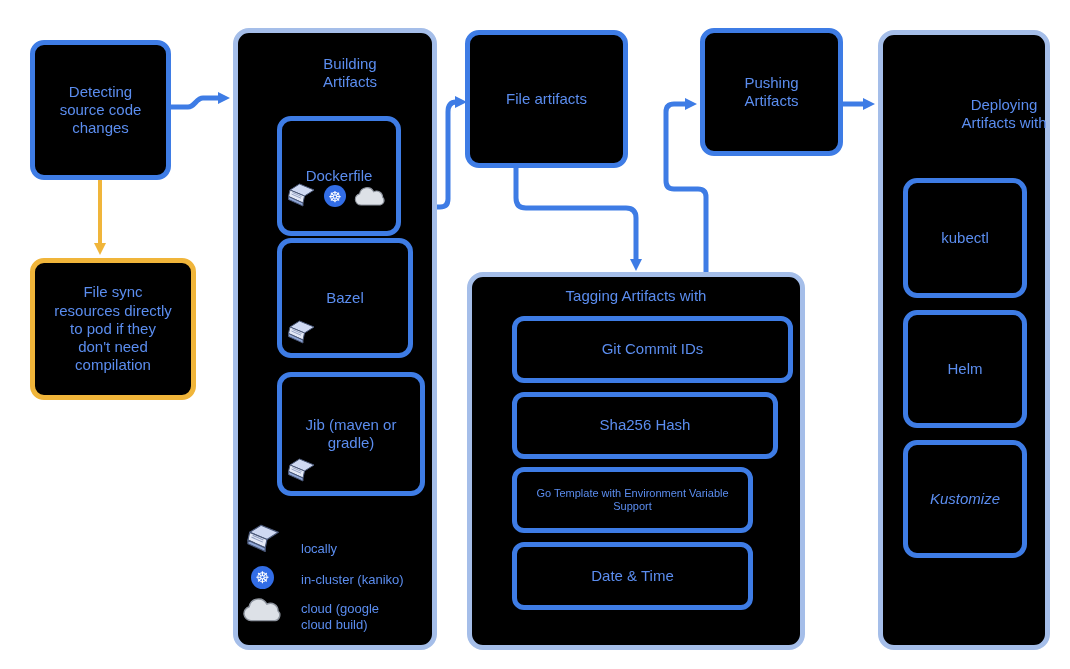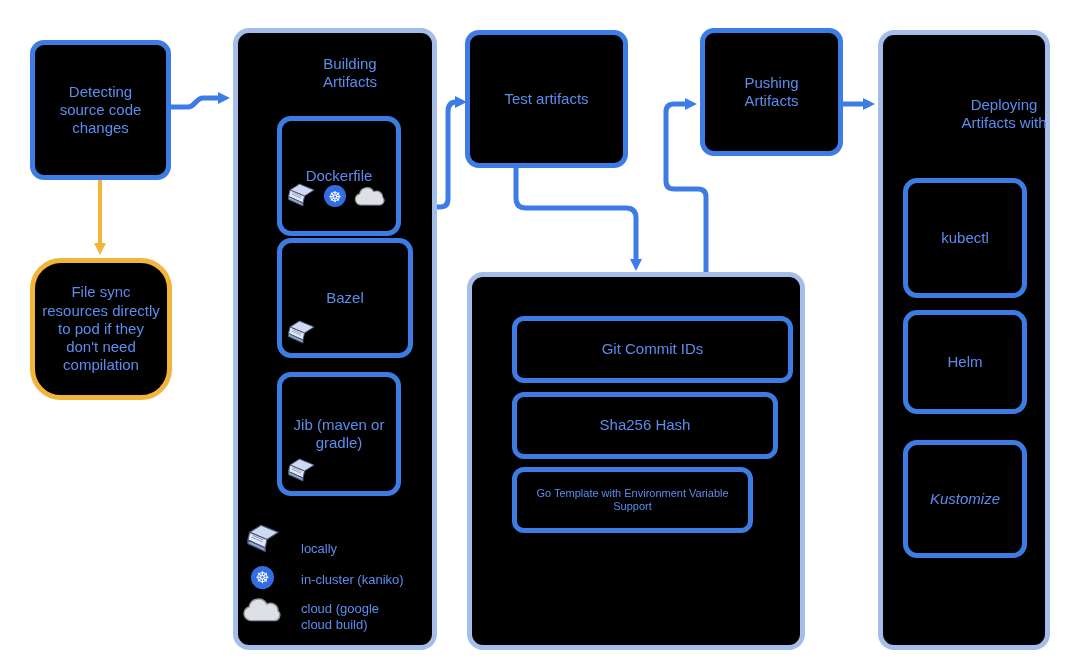--- a/index.html
+++ b/index.html
@@ -47,21 +47,21 @@
     <path d="M433,207 H440 Q448,207 448,199 V112 Q448,102 456,102" fill="none" stroke="#3e7ce5" stroke-width="5" stroke-linecap="round" marker-end="url(#ah)"></path>
     <path d="M516,168 V198 Q516,208 526,208 H626 Q636,208 636,218 V260" fill="none" stroke="#3e7ce5" stroke-width="5" stroke-linecap="round" marker-end="url(#ah)"></path>
     <path d="M706,276 V197 Q706,189 698,189 H674 Q666,189 666,181 V112 Q666,104 674,104 H686" fill="none" stroke="#3e7ce5" stroke-width="5" stroke-linecap="round" marker-end="url(#ah)"></path>
     <path d="M840,104 H864" fill="none" stroke="#3e7ce5" stroke-width="5" stroke-linecap="round" marker-end="url(#ah)"></path>
   </svg>
 
   <div class="node box" style="left:30px;top:40px;width:141px;height:140px;">
     <div class="lbl" style="max-width:104px;">Detecting source code changes</div>
   </div>
 
-  <div class="node box yellow" style="left:30px;top:258px;width:142px;height:142px;border-radius:31px;">
+  <div class="node box yellow" style="left:30px;top:258px;width:166px;height:142px;">
     <div class="lbl" style="max-width:120px;">File sync resources directly to pod if they don't need compilation</div>
   </div>
 
   <div class="node container" style="left:233px;top:28px;width:204px;height:622px;"></div>
   <div class="title" style="left:233px;top:55px;width:204px;padding-left:15px;">
     <span style="display:inline-block;max-width:80px;">Building Artifacts</span>
   </div>
 
   <div class="node box" style="left:277px;top:104px;width:124px;height:120px;margin-top:12px;">
     <div class="lbl">Dockerfile</div>
@@ -86,21 +86,21 @@
   <div class="icon-row" style="left:287px;top:320px;">
     <svg width="30" height="26" viewBox="0 0 30 26">
       <polygon points="12.5,1 27,7 17.5,13 3,7" fill="#cfd9f2" stroke="#4a5878" stroke-width="1" stroke-linejoin="round"></polygon>
       <polygon points="3,7 17.5,13 16,20 1.5,13.5" fill="#e4e9f6" stroke="#4a5878" stroke-width="1" stroke-linejoin="round"></polygon>
       <line x1="5.5" y1="9.5" x2="14.5" y2="13.5" stroke="#8d9cc0" stroke-width="0.9"></line>
       <line x1="4.5" y1="11" x2="14" y2="15.2" stroke="#8d9cc0" stroke-width="0.9"></line>
       <polygon points="1.5,13.5 16,20 16,23 1.5,16.5" fill="#8fa6d6" stroke="#4a5878" stroke-width="1" stroke-linejoin="round"></polygon>
     </svg>
   </div>
 
-  <div class="node box" style="left:277px;top:372px;width:124px;height:124px;text-decoration:underline;">
+  <div class="node box" style="left:277px;top:372px;width:148px;height:124px;text-decoration:underline;">
     <div class="lbl" style="max-width:92px;">Jib (maven or gradle)</div>
   </div>
   <div class="icon-row" style="left:287px;top:458px;">
     <svg width="30" height="26" viewBox="0 0 30 26">
       <polygon points="12.5,1 27,7 17.5,13 3,7" fill="#cfd9f2" stroke="#4a5878" stroke-width="1" stroke-linejoin="round"></polygon>
       <polygon points="3,7 17.5,13 16,20 1.5,13.5" fill="#e4e9f6" stroke="#4a5878" stroke-width="1" stroke-linejoin="round"></polygon>
       <line x1="5.5" y1="9.5" x2="14.5" y2="13.5" stroke="#8d9cc0" stroke-width="0.9"></line>
       <line x1="4.5" y1="11" x2="14" y2="15.2" stroke="#8d9cc0" stroke-width="0.9"></line>
       <polygon points="1.5,13.5 16,20 16,23 1.5,16.5" fill="#8fa6d6" stroke="#4a5878" stroke-width="1" stroke-linejoin="round"></polygon>
     </svg>
@@ -123,47 +123,51 @@
   <div class="legend-lbl" style="left:301px;top:572px;">in-cluster (kaniko)</div>
 
   <div class="legend-item" style="left:241px;top:597px;">
     <svg width="40" height="26" viewBox="0 0 34 22">
       <path d="M8.5,20 a6,6 0 0 1 -1.5,-11.8 a8,8 0 0 1 15,-2.2 a6.5,6.5 0 0 1 9.5,5.8 a4.8,4.8 0 0 1 -2.5,8.2 z" fill="#dde1e7" stroke="#8e949e" stroke-width="1.2"></path>
     </svg>
   </div>
   <div class="legend-lbl" style="left:301px;top:601px;max-width:96px;">cloud (google cloud build)</div>
 
   <div class="node box" style="left:465px;top:30px;width:163px;height:138px;">
-    <div class="lbl">Test artifacts</div>
+    <div class="lbl">File artifacts</div>
   </div>
 
   <div class="node box" style="left:700px;top:28px;width:143px;height:128px;">
     <div class="lbl" style="max-width:70px;">Pushing Artifacts</div>
   </div>
 
   <div class="node container" style="left:467px;top:272px;width:338px;height:378px;"></div>
+  <div class="title" style="left:467px;top:287px;width:338px;">Tagging Artifacts with</div>
 
   <div class="node pill" style="left:512px;top:316px;width:281px;height:67px;">
     <div class="lbl">Git Commit IDs</div>
   </div>
   <div class="node pill" style="left:512px;top:392px;width:266px;height:67px;">
     <div class="lbl">Sha256 Hash</div>
   </div>
   <div class="node pill" style="left:512px;top:467px;width:241px;height:66px;">
     <div class="lbl small" style="max-width:218px;">Go Template with Environment Variable Support</div>
   </div>
+  <div class="node pill" style="left:512px;top:542px;width:241px;height:68px;">
+    <div class="lbl">Date &amp; Time</div>
+  </div>
 
   <div class="node container" style="left:878px;top:30px;width:172px;height:620px;"></div>
   <div class="title" style="left:924px;top:96px;width:160px;">
     <span style="display:inline-block;max-width:100px;">Deploying Artifacts with</span>
   </div>
 
   <div class="node box" style="left:903px;top:178px;width:124px;height:120px;">
     <div class="lbl">kubectl</div>
   </div>
-  <div class="node box" style="left:903px;top:310px;width:124px;height:104px;">
+  <div class="node box" style="left:903px;top:310px;width:124px;height:118px;">
     <div class="lbl">Helm</div>
   </div>
   <div class="node box" style="left:903px;top:440px;width:124px;height:118px;font-style:italic;">
     <div class="lbl">Kustomize</div>
   </div>
 
 </div>
 
 </body></html>

